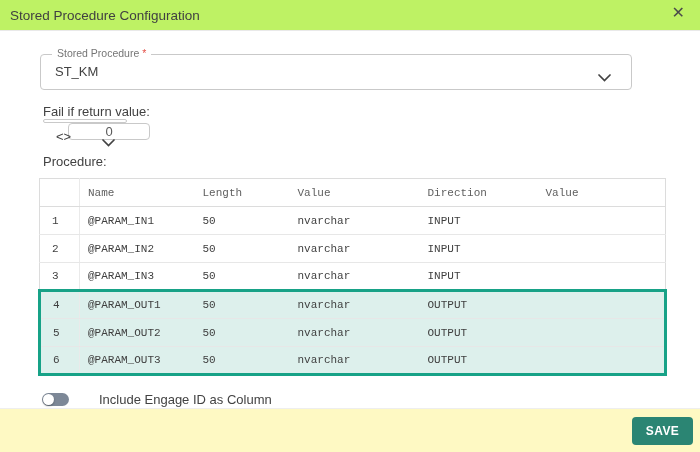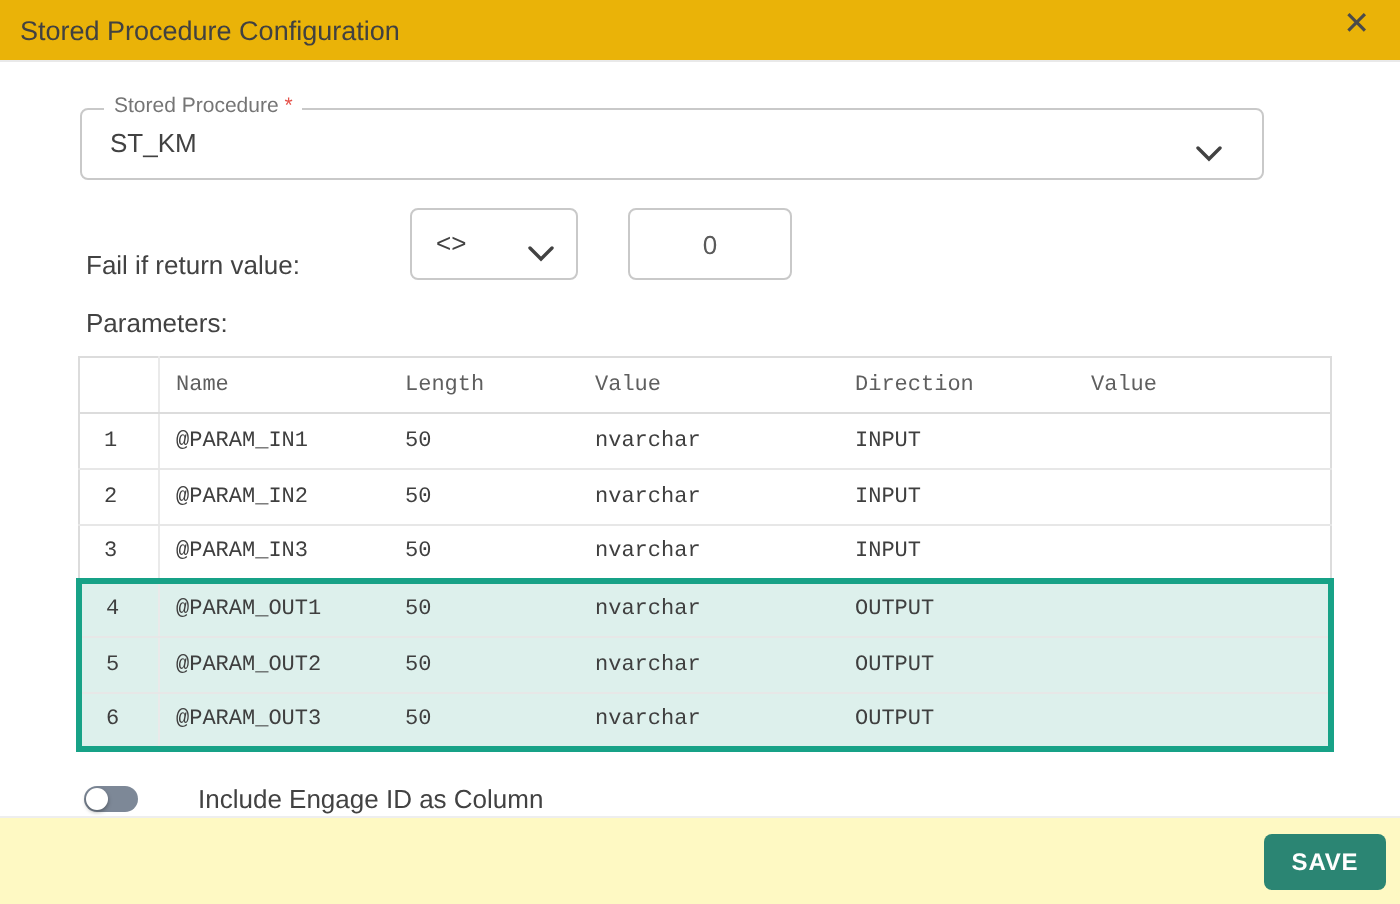--- a/index.html
+++ b/index.html
@@ -1,35 +1,35 @@
 <!DOCTYPE html>
 <html><head>
 <meta charset="utf-8">
 <style>
   * { margin:0; padding:0; box-sizing:border-box; }
   html,body { width:700px; height:452px; background:#fff; overflow:hidden;
     font-family:"Liberation Sans", sans-serif; color:#3f3f3f; }
 
   
-  .dlg-header { position:relative; height:31px; border-bottom:1px solid #e9e9e9; background:#eab308; }
+  .dlg-header { position:relative; height:31px; border-bottom:1px solid #e9e9e9; background:#bef264; }
   .dlg-title { position:absolute; left:10px; top:8px; font-size:13.5px; color:#414141; }
   .close-btn { position:absolute; right:15px; top:3px; font-size:16px; color:#4b4b4b;
     cursor:pointer; line-height:20px; background:none; border:none; font-family:inherit; }
 
   
   .sp-field { position:relative; margin:23px 20px 0 40px; width:592px; height:36px;
     border:1px solid #c9c9c9; border-radius:4px; background:#fff; cursor:pointer; }
   .sp-label { position:absolute; top:-8px; left:11px; background:#fff; padding:0 5px;
     font-size:10.5px; color:#757575; white-space:nowrap; }
   .sp-label .req { color:#e5534b; }
   .sp-value { position:absolute; left:14px; top:0; line-height:34px; font-size:13px; color:#424242; }
   .sp-chevron { position:absolute; right:20px; top:13px; }
 
   
-  .fail-row { margin:14px 20px 0 43px; display:flex; align-items:flex-end; height:36px; }
+  .fail-row { margin:14px 20px 0 43px; display:flex; align-items:flex-start; height:36px;flex-direction:column; }
   .fail-label { font-size:13px; color:#424242; width:162px; }
   .op-box { position:relative; width:84px; height:36px; border:1px solid #c9c9c9; border-radius:4px;
     background:#fff; cursor:pointer; }
   .op-value { position:absolute; left:12px; top:0; line-height:34px; font-size:13px; color:#424242; }
   .op-chevron { position:absolute; right:11px; top:13px; }
   .val-box { margin-left:25px; width:82px; height:36px; border:1px solid #c9c9c9; border-radius:4px;
     text-align:center; font-size:13px; color:#5a5a5a; font-family:inherit; outline:none; }
 
   
   .params-label { margin:14px 0 0 43px; font-size:13px; color:#424242; }
@@ -92,21 +92,21 @@
     <span class="op-value">&lt;&gt;</span>
     <span class="op-chevron">
       <svg width="13" height="8" viewBox="0 0 13 8">
           <path d="M1 1 L6.5 6.5 L12 1" stroke="#424242" stroke-width="1.7" fill="none" stroke-linecap="round"></path>
         </svg>
     </span>
   </div>
   <input class="val-box" type="text" value="0" style="">
 </div>
 
-<div class="params-label">Parameters:</div>
+<div class="params-label">Procedure:</div>
 
 <table class="params-table">
   <colgroup>
       <col style="width:40px">
       <col style="width:115px">
       <col style="width:95px">
       <col style="width:130px">
       <col style="width:118px">
       <col>
     </colgroup>

